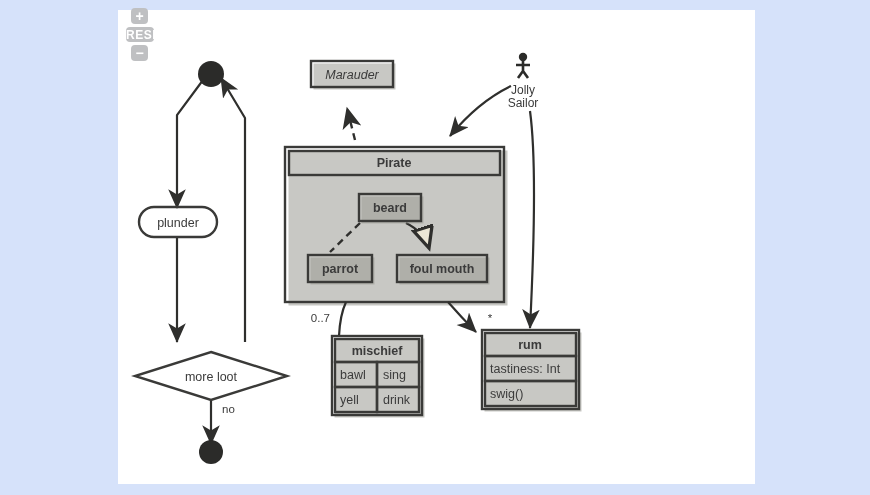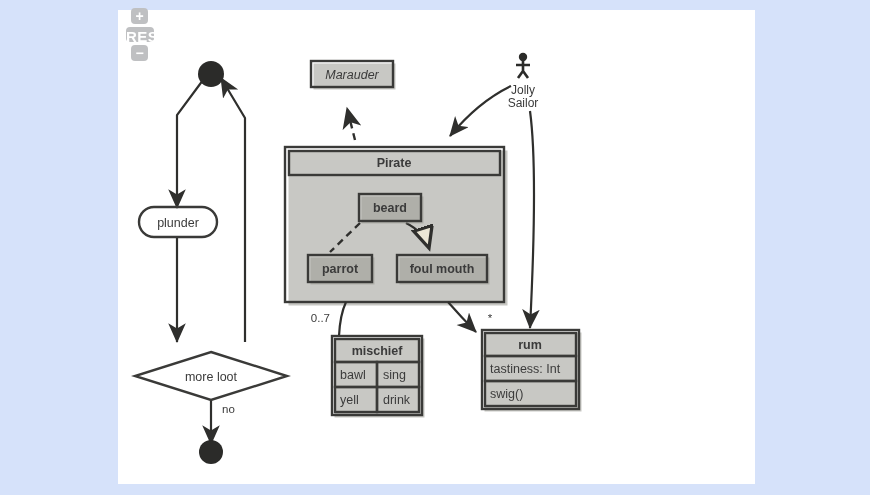--- a/index.html
+++ b/index.html
@@ -50,21 +50,21 @@
     width: 17px;
     height: 16px;
     font-size: 14px;
     padding-top: 1px;
     box-sizing: border-box;
     margin-left: 5px;
   }
   #zoom-reset {
     width: 28px;
     height: 15px;
-    font-size: 15px;
+    font-size: 12px;
     letter-spacing: 0.5px;
     padding-top: 2px;
     box-sizing: border-box;
     margin: 3px 0 3px 0;
   }
   
   #diagram {
     position: absolute;
     left: 0;
     top: 0;

